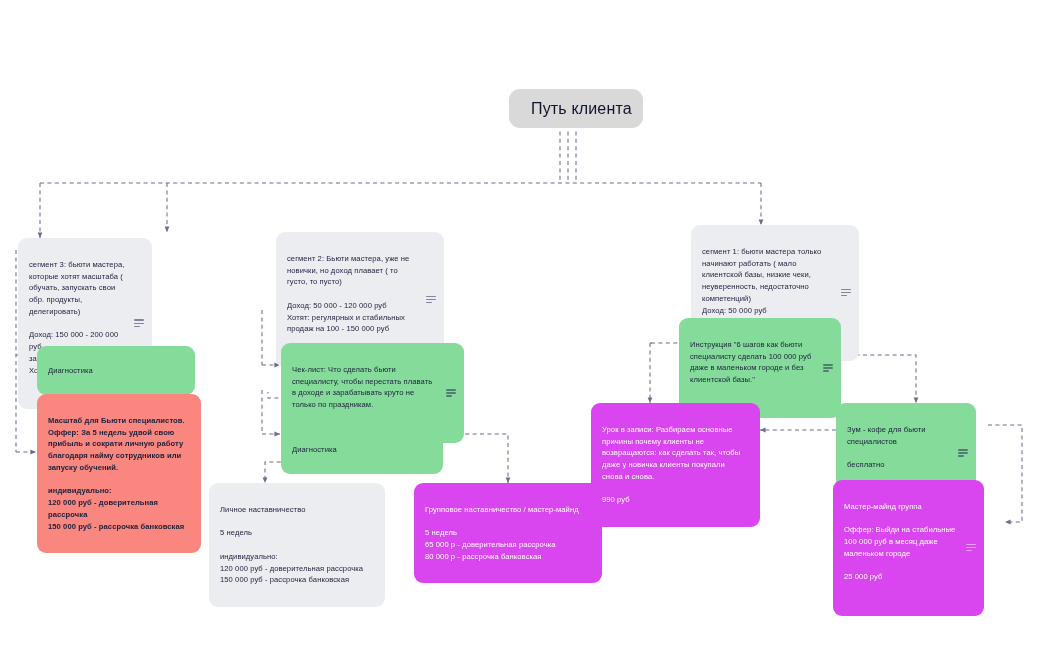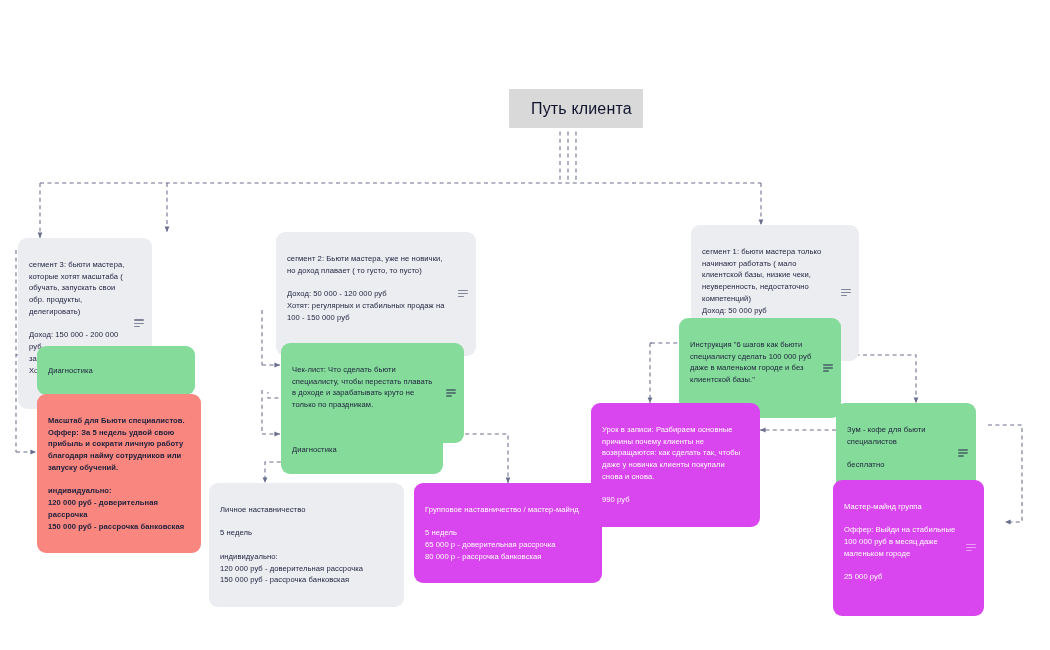--- a/index.html
+++ b/index.html
@@ -25,21 +25,21 @@
   }
   .node .txt{display:block;padding-right:16px;}
 
   .n-root{
     background:#d9d9d9;
     color:#10142e;
     font-size:16px;
     line-height:1.2;
     font-weight:400;
     padding:10px 22px;
-    border-radius:1px;
+    border-radius:11px;
     text-align:center;
     white-space:nowrap;
   }
   .n-grey{background:#ecedf1;}
   .n-green{background:#85db9a;}
   .n-pink{background:#f9877f;}
   .n-purple{background:#d946ef;color:#ffffff;}
 
   .grip{
     position:absolute;
@@ -117,21 +117,21 @@
 
   <div class="node n-grey" style="left:18px;top:238px;width:134px;">
     <span class="txt">сегмент 3: бьюти мастера, которые хотят масштаба ( обучать, запускать свои обр. продукты, делегировать)
 
 Доход: 150 000 - 200 000 руб
 застряли на одной цифре
 Хотят: x2 доход</span>
     <span class="grip"><i></i><i></i><i></i></span>
   </div>
 
-  <div class="node n-grey" style="left:276px;top:232px;width:200px;">
+  <div class="node n-grey" style="left:276px;top:232px;width:168px;">
     <span class="txt">сегмент 2: Бьюти мастера, уже не новички, но доход плавает ( то густо, то пусто)
 
 Доход: 50 000 - 120 000 руб
 Хотят: регулярных и стабильных продаж на 100 - 150 000 руб</span>
     <span class="grip"><i></i><i></i><i></i></span>
   </div>
 
   <div class="node n-grey" style="left:691px;top:225px;width:168px;">
     <span class="txt">сегмент 1: бьюти мастера только начинают работать ( мало клиентской базы, низкие чеки, неуверенность, недостаточно компетенций)
 Доход: 50 000 руб
@@ -172,21 +172,21 @@
 990 руб</span>
   </div>
 
   <div class="node n-green" style="left:836px;top:403px;width:140px;">
     <span class="txt">Зум - кофе для бьюти специалистов
 
 бесплатно</span>
     <span class="grip"><i></i><i></i><i></i></span>
   </div>
 
-  <div class="node n-grey" style="left:209px;top:483px;width:195px;">
+  <div class="node n-grey" style="left:209px;top:483px;width:176px;">
     <span class="txt" style="padding-right:4px">Личное наставничество
 
 5 недель
 
 индивидуально:
 120 000 руб - доверительная рассрочка
 150 000 руб - рассрочка банковская</span>
   </div>
 
   <div class="node n-purple" style="left:414px;top:483px;width:188px;">

